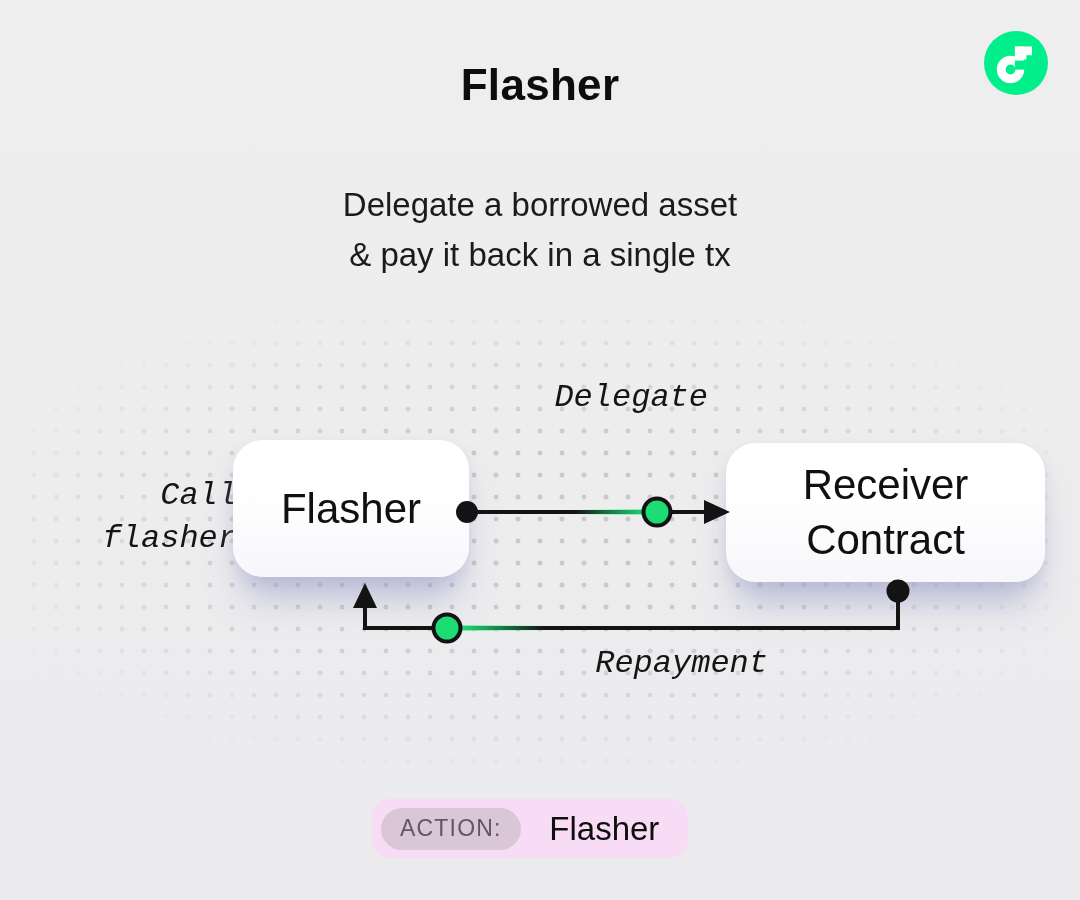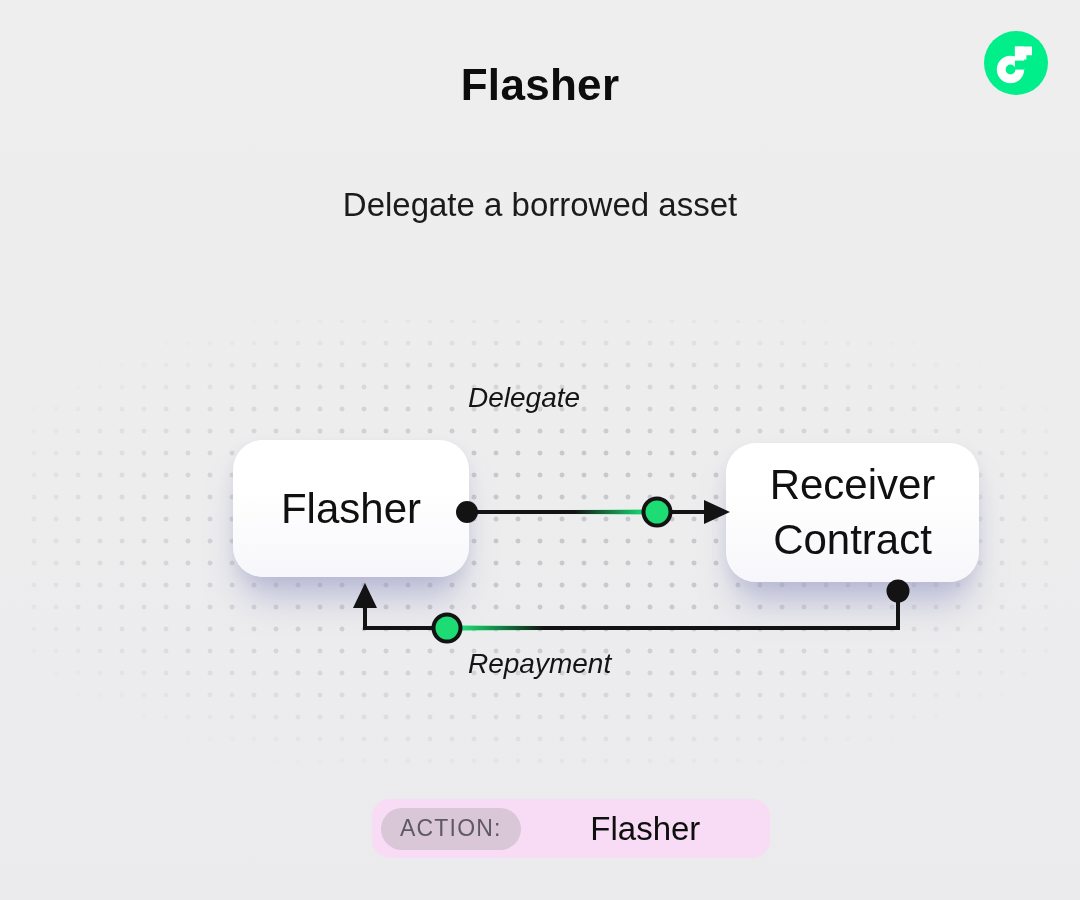--- a/index.html
+++ b/index.html
@@ -69,56 +69,57 @@
     justify-content: center;
     background: linear-gradient(180deg, #ffffff 35%, #f7f7fb 100%);
     border-radius: 30px;
     font-size: 42px;
     font-weight: 500;
     color: #101010;
     box-shadow: 0 30px 34px -10px rgba(150,153,197,0.55),
                 0 6px 14px rgba(165,165,195,0.22);
   }
   .node-flasher  { left: 233px; top: 440px; width: 236px; height: 137px; }
-  .node-receiver { left: 726px; top: 443px; width: 253px; height: 139px;
+  .node-receiver { left: 726px; top: 443px; width: 319px; height: 139px;
                    text-align: center; line-height: 1.3; }
 
   
   .connectors {
     position: absolute;
     left: 0; top: 0;
     width: 1080px; height: 900px;
     z-index: 4;
     pointer-events: none;
   }
   .edge  { stroke: #131313; stroke-width: 4; fill: none; }
   .trail { stroke-width: 5; fill: none; }
   .solid { fill: #131313; }
   .token { stroke: #131313; stroke-width: 4; }
 
   
   .edge-label {
     position: absolute;
     z-index: 2;
     font-style: italic;
-    font-size: 28px;
+    font-size: 32px;
     line-height: 43px;
     color: #151515;
-    text-align: left;
+    text-align: right;
+    font-family: Liberation Mono, monospace;
   }
   .edge-label span { display: block; }
   .label-call      { left: 37px;  top: 474px; width: 200px; }
   .label-delegate  { left: 468px; top: 376px; width: 240px; }
   .label-repayment { left: 468px; top: 642px; width: 300px; }
 
   
   .action-badge {
     position: absolute;
     left: 372px; top: 799px;
-    width: 398px; height: 59px;
+    width: 316px; height: 59px;
     z-index: 3;
     background: #f8dbf4;
     border-radius: 18px;
     display: flex;
     align-items: center;
   }
   .action-pill {
     margin-left: 9px;
     height: 42px;
     padding: 0 19px;
@@ -150,20 +151,21 @@
       <circle cx="32" cy="32" r="32" fill="#00ef8b"></circle>
       <circle cx="26.5" cy="38.5" r="9.3" fill="none" stroke="#ffffff" stroke-width="8.8"></circle>
       <path d="M30.9 15.6 H48 V24.2 H42.4 V28.6 H30.9 Z" fill="#ffffff"></path>
       <rect x="30.9" y="15.6" width="9.2" height="14.6" fill="#ffffff"></rect>
       <rect x="30.9" y="29.6" width="9.2" height="9" fill="#00ef8b"></rect>
     </svg>
   </div>
 
   <p class="subtitle">
     <span class="line">Delegate a borrowed asset</span>
+    <span class="line">&amp; pay it back in a single tx</span>
   </p>
 
   <div class="dots"></div>
 
   <div class="node node-flasher">
     <span>Flasher</span>
   </div>
 
   <div class="node node-receiver">
     <span>Receiver Contract</span>
@@ -191,20 +193,24 @@
 
     <g>
       <path class="edge" d="M898 591 V628 H365 V606"></path>
       <line class="trail" x1="462" y1="628" x2="544" y2="628" stroke="url(#trail-left)"></line>
       <polygon class="solid" points="365,583 353,608 377,608"></polygon>
       <circle class="solid" cx="898" cy="591" r="11.5"></circle>
       <circle class="token" cx="447" cy="628" r="13.5" fill="#1edc74"></circle>
     </g>
   </svg>
 
+  <div class="edge-label label-call">
+    <span>Call</span>
+    <span>flasher</span>
+  </div>
 
   <div class="edge-label label-delegate">
     <span>Delegate</span>
   </div>
 
   <div class="edge-label label-repayment">
     <span>Repayment</span>
   </div>
 
   <div class="action-badge">

